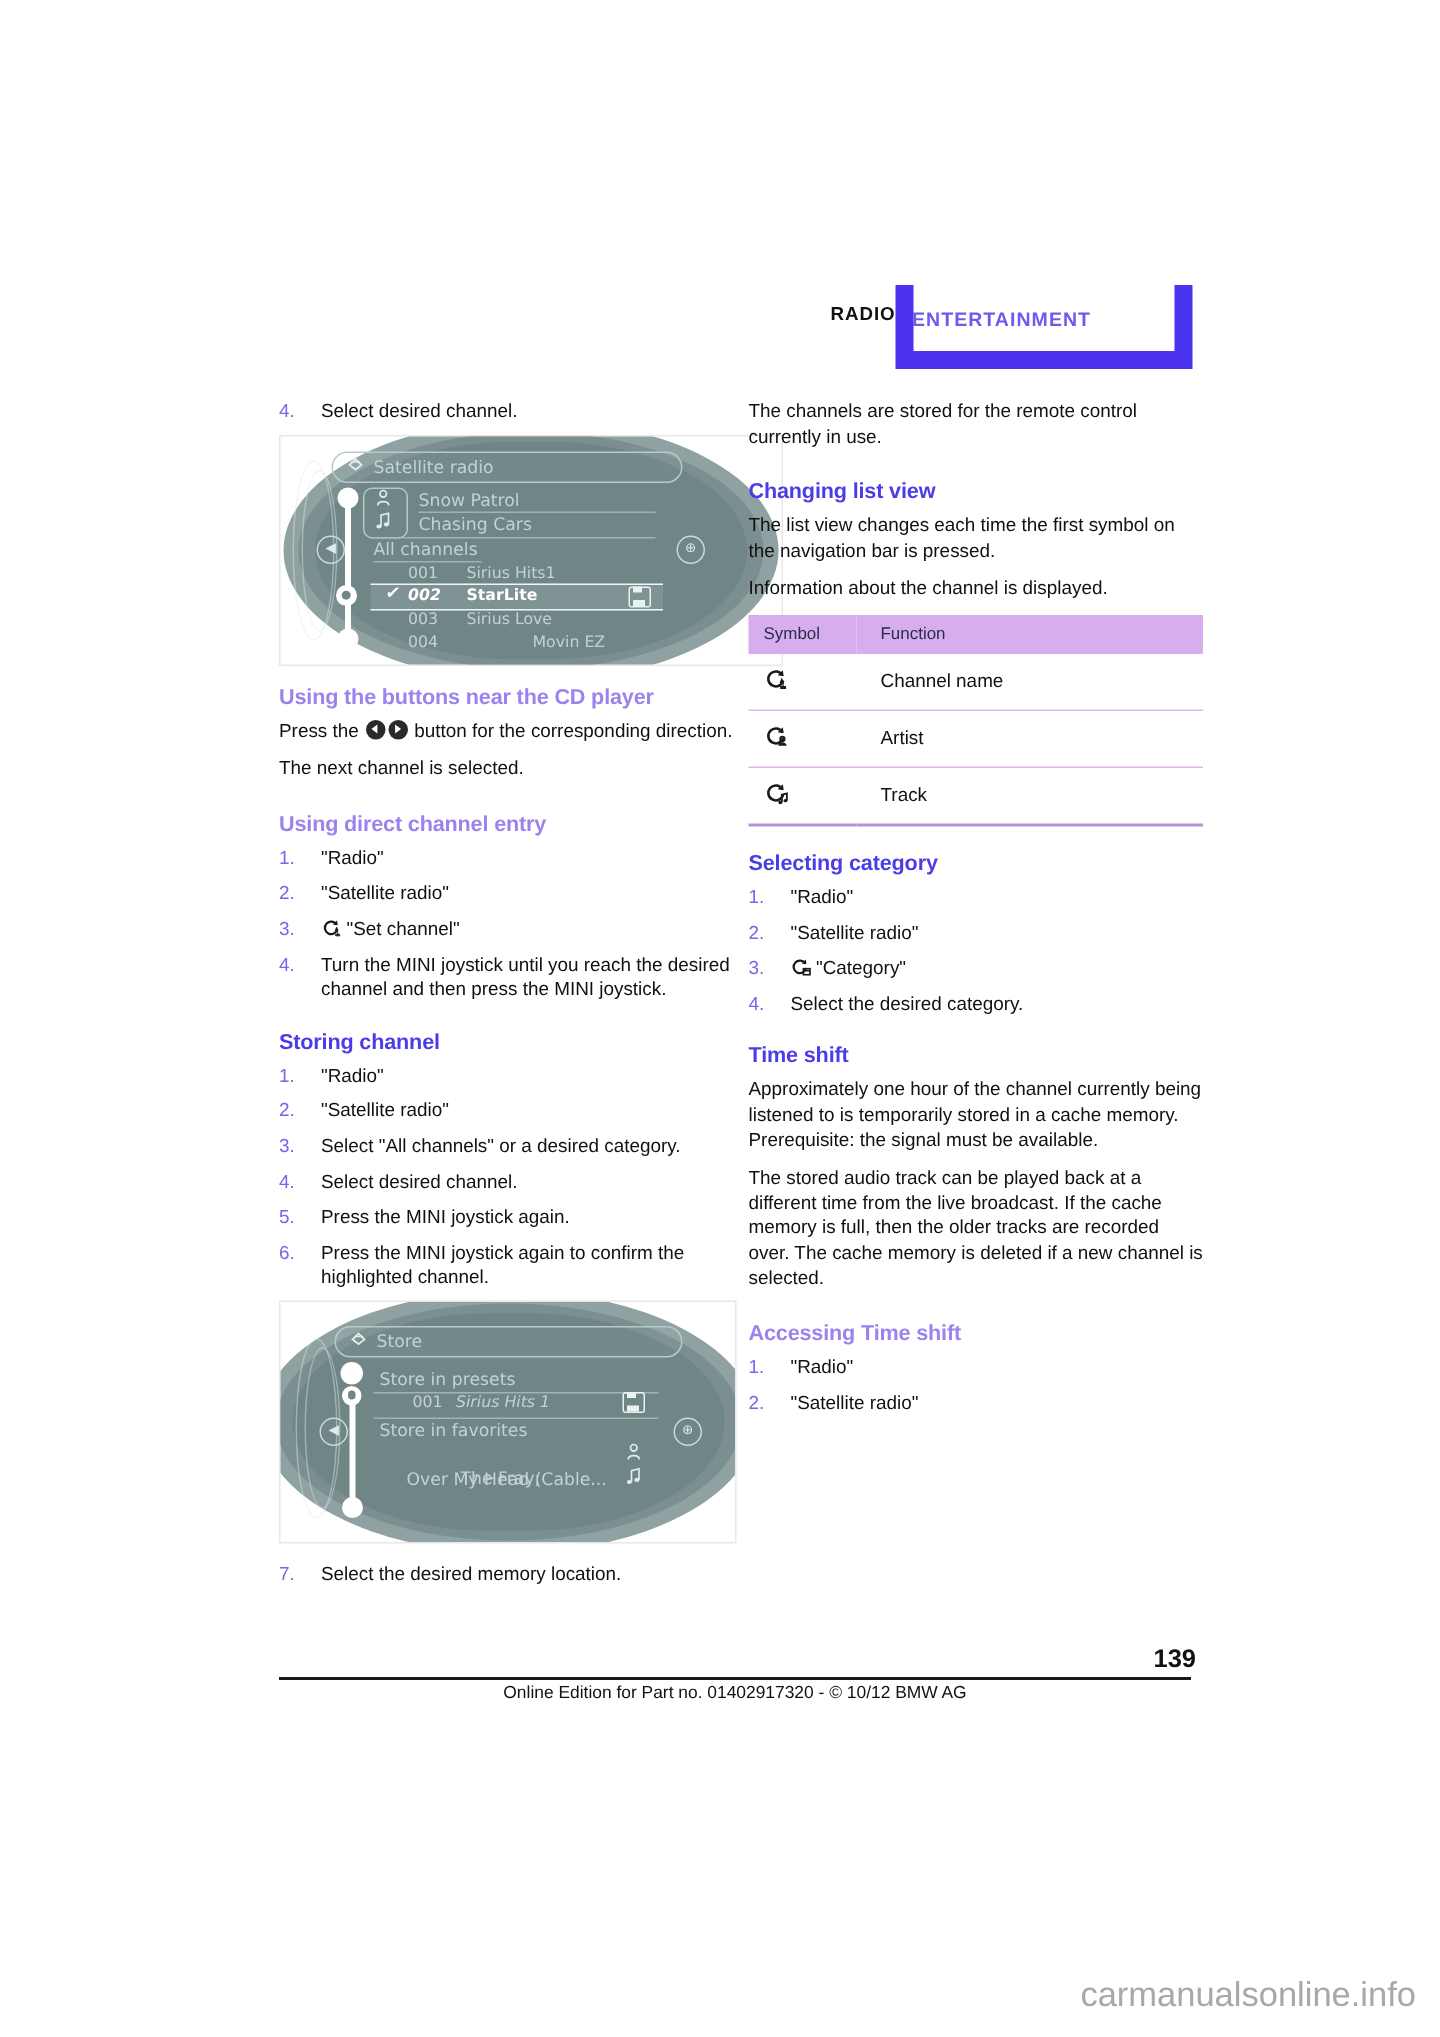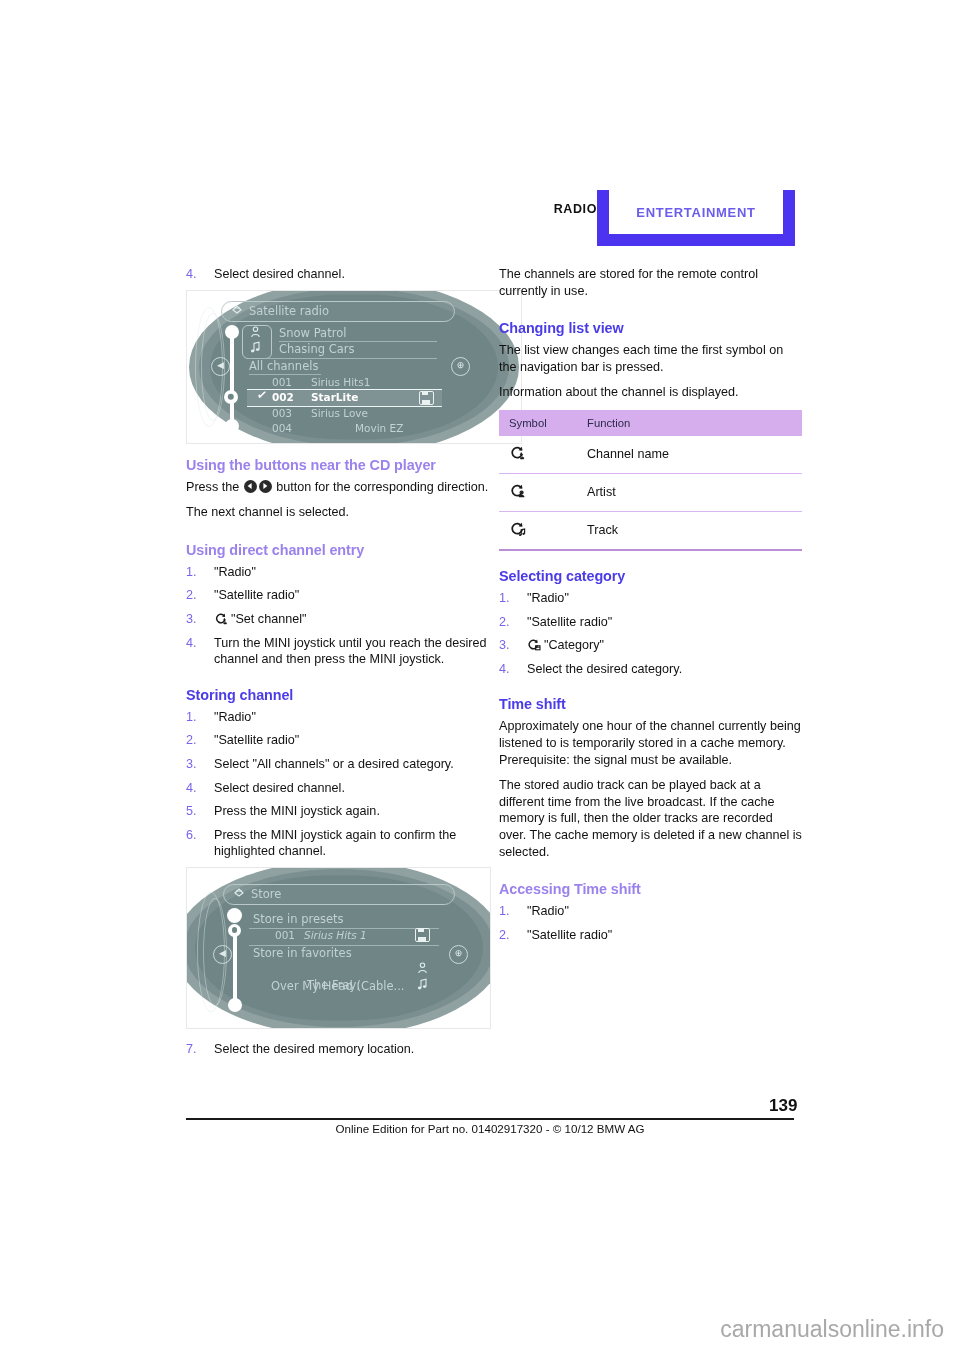--- a/index.html
+++ b/index.html
@@ -40,21 +40,21 @@
   .hdr-bracket-inner{
     position:absolute;
     left:12px; top:0px;
     width:174px; height:44px;
     background:#ffffff;
   }
   .hdr-ent{
     position:absolute;
     left:608px; top:15px;
     width:176px;
-    text-align:center;
+    text-align:left;
     font-size:13px;
     font-weight:bold;
     letter-spacing:.7px;
     color:#6b5ced;
   }
 
   
   .col{
     position:absolute;
     top:266px;
@@ -400,21 +400,21 @@
       <div class="ms-line" style="left:60px;top:67px;width:190px;"></div>
 
       <div class="ms-txt dim" style="left:62px;top:68px;">All channels</div>
       <div class="ms-line" style="left:62px;top:83px;width:72px;"></div>
 
       <div class="ms-txt dim small" style="left:85px;top:85px;">001</div>
       <div class="ms-txt dim small" style="left:124px;top:85px;">Sirius Hits1</div>
 
       <div class="ms-hl" style="left:60px;top:98px;width:195px;height:16px;"></div>
       <div class="ms-check" style="left:70px;top:97px;">✓</div>
-      <div class="ms-txt bold small" style="left:85px;top:100px;">002</div>
+      <div class="ms-txt bold small" style="left:85px;top:100px;font-style:italic;">002</div>
       <div class="ms-txt bold small" style="left:124px;top:100px;">StarLite</div>
       <div class="ms-save" style="left:232px;top:100px;"></div>
 
       <div class="ms-txt dim small" style="left:85px;top:116px;">003</div>
       <div class="ms-txt dim small" style="left:124px;top:116px;">Sirius Love</div>
 
       <div class="ms-txt dim small" style="left:85px;top:131px;">004</div>
       <div class="ms-txt dim small" style="left:124px;top:131px;margin-left:44px;">Movin EZ</div>
 
       <div class="ms-dot" style="left:38px;top:34px;width:14px;height:14px;"></div>

